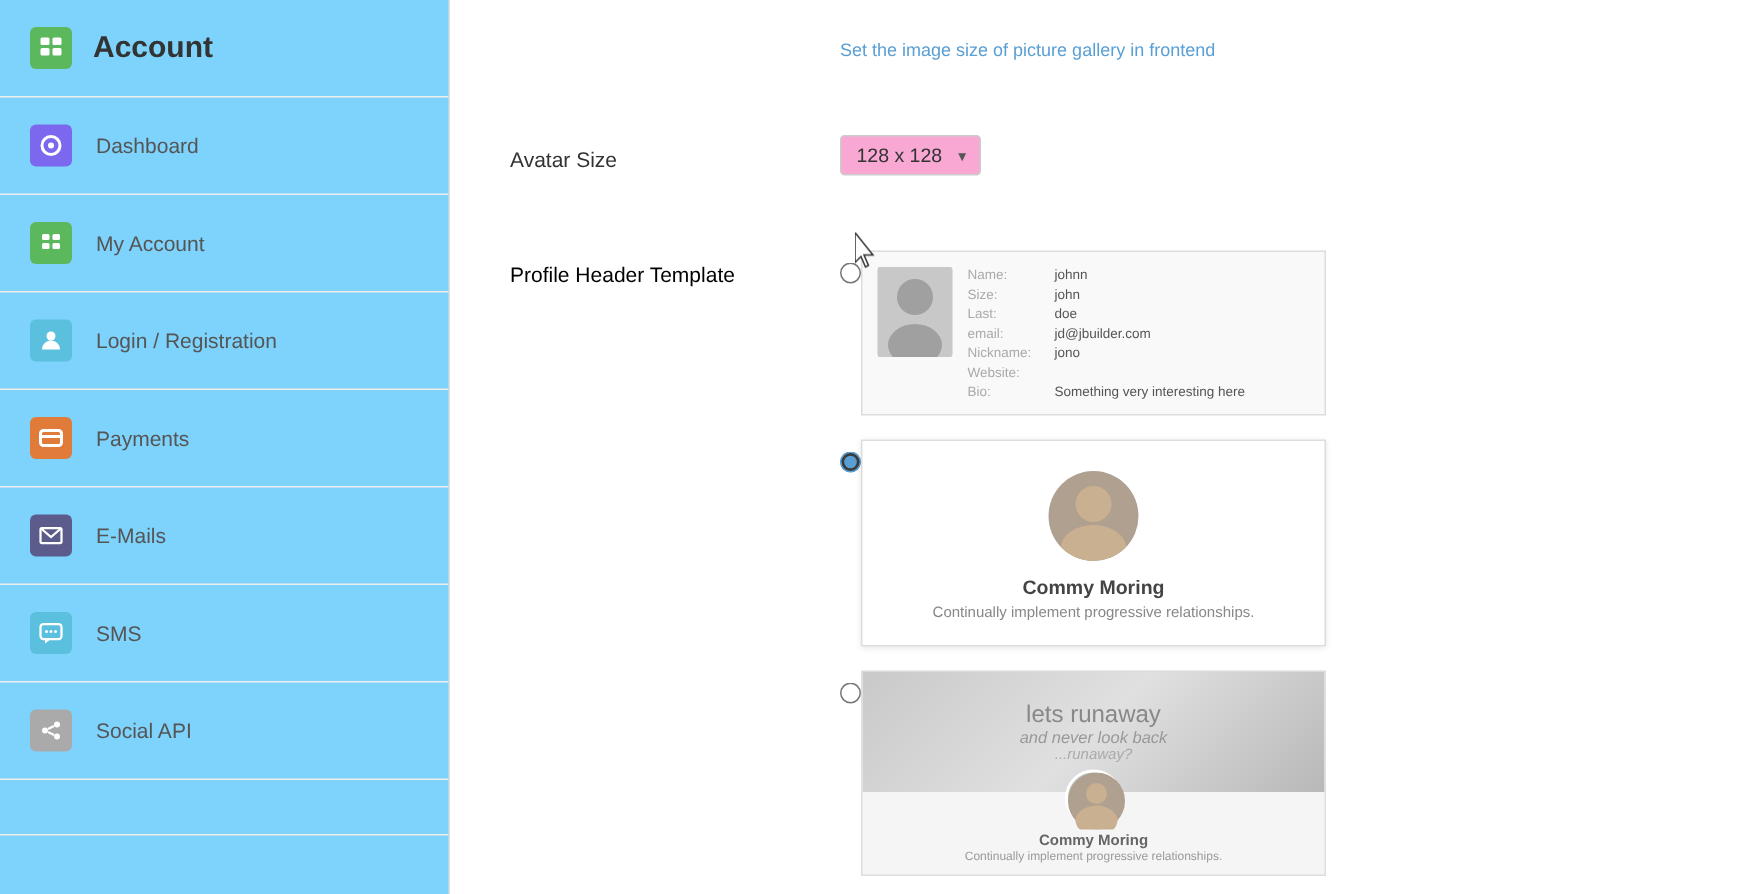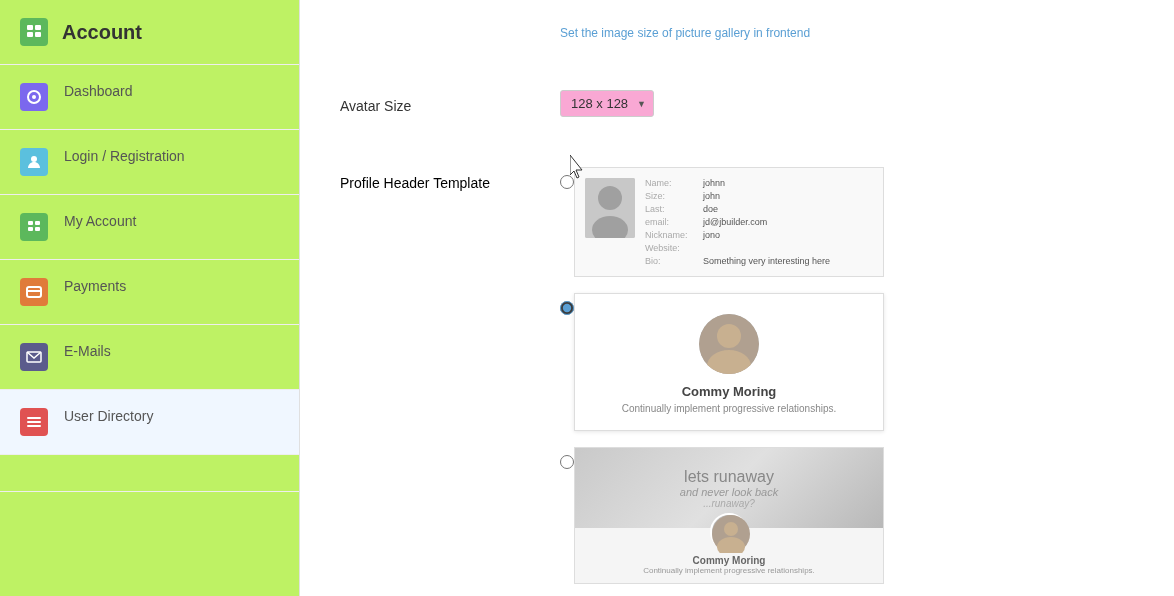--- a/index.html
+++ b/index.html
@@ -1,30 +1,30 @@
 <!DOCTYPE html>
 <html><head>
   <meta charset="utf-8">
   <style>
     * { box-sizing: border-box; margin: 0; padding: 0; }
     body { font-family: Arial, sans-serif; background: #f5f5f5; display: flex; height: 596px; overflow: hidden; }
 
     
     .sidebar {
       width: 300px;
-      background: #bef264;
+      background: #7dd3fc;
       border-right: 1px solid #e0e0e0;
       flex-shrink: 0;
       display: flex;
       flex-direction: column;
     }
 
     .sidebar-item {
       display: flex;
-      align-items: flex-start;
+      align-items: center;
       padding: 18px 20px;
       border-bottom: 1px solid #eee;
       cursor: pointer;
       font-size: 14px;
       color: #555;
       gap: 16px;
     }
     .sidebar-item.active { background: #f0f7ff; }
 
     .sidebar-icon {
@@ -321,73 +321,87 @@
     <div class="sidebar-icon icon-dashboard">
       <svg width="16" height="16" viewBox="0 0 16 16" fill="white">
         <circle cx="8" cy="8" r="6" fill="none" stroke="white" stroke-width="2"></circle>
         <circle cx="8" cy="8" r="2"></circle>
       </svg>
     </div>
     <span>Dashboard</span>
   </div>
 
   <div class="sidebar-item">
-    <div class="sidebar-icon icon-login">
-      <svg width="16" height="16" viewBox="0 0 16 16" fill="white">
-        <circle cx="8" cy="5" r="3"></circle>
-        <path d="M2 14c0-3.3 2.7-6 6-6s6 2.7 6 6" fill="white"></path>
-      </svg>
-    </div>
-    <span>Login / Registration</span>
-  </div>
-
-  <div class="sidebar-item">
     <div class="sidebar-icon icon-account">
       <svg width="16" height="16" viewBox="0 0 16 16" fill="white">
         <rect x="2" y="2" width="5" height="4" rx="1"></rect>
         <rect x="9" y="2" width="5" height="4" rx="1"></rect>
         <rect x="2" y="8" width="5" height="4" rx="1"></rect>
         <rect x="9" y="8" width="5" height="4" rx="1"></rect>
       </svg>
     </div>
     <span>My Account</span>
   </div>
 
   <div class="sidebar-item">
+    <div class="sidebar-icon icon-login">
+      <svg width="16" height="16" viewBox="0 0 16 16" fill="white">
+        <circle cx="8" cy="5" r="3"></circle>
+        <path d="M2 14c0-3.3 2.7-6 6-6s6 2.7 6 6" fill="white"></path>
+      </svg>
+    </div>
+    <span>Login / Registration</span>
+  </div>
+
+  <div class="sidebar-item">
     <div class="sidebar-icon icon-payments">
       <svg width="16" height="16" viewBox="0 0 16 16" fill="white">
         <rect x="1" y="3" width="14" height="10" rx="2" fill="none" stroke="white" stroke-width="2"></rect>
         <rect x="1" y="6" width="14" height="2" fill="white"></rect>
       </svg>
     </div>
     <span>Payments</span>
   </div>
 
   <div class="sidebar-item">
     <div class="sidebar-icon icon-emails">
       <svg width="16" height="16" viewBox="0 0 16 16" fill="white">
         <rect x="1" y="3" width="14" height="10" rx="1" fill="none" stroke="white" stroke-width="1.5"></rect>
         <polyline points="1,3 8,9 15,3" fill="none" stroke="white" stroke-width="1.5"></polyline>
       </svg>
     </div>
     <span>E-Mails</span>
   </div>
 
-
-
-  <div class="sidebar-item active">
-    <div class="sidebar-icon icon-directory">
-      <svg width="16" height="16" viewBox="0 0 16 16" fill="white">
-        <rect x="1" y="3" width="14" height="2" rx="1"></rect>
-        <rect x="1" y="7" width="14" height="2" rx="1"></rect>
-        <rect x="1" y="11" width="14" height="2" rx="1"></rect>
-      </svg>
-    </div>
-    <span>User Directory</span>
-  </div>
+  <div class="sidebar-item">
+    <div class="sidebar-icon icon-sms">
+      <svg width="16" height="16" viewBox="0 0 16 16" fill="white">
+        <rect x="1" y="2" width="14" height="10" rx="2" fill="none" stroke="white" stroke-width="1.5"></rect>
+        <polygon points="4,12 4,15 8,12"></polygon>
+        <circle cx="5" cy="7" r="1" fill="white"></circle>
+        <circle cx="8" cy="7" r="1" fill="white"></circle>
+        <circle cx="11" cy="7" r="1" fill="white"></circle>
+      </svg>
+    </div>
+    <span>SMS</span>
+  </div>
+
+  <div class="sidebar-item">
+    <div class="sidebar-icon icon-social">
+      <svg width="16" height="16" viewBox="0 0 16 16" fill="white">
+        <circle cx="4" cy="8" r="2"></circle>
+        <circle cx="12" cy="4" r="2"></circle>
+        <circle cx="12" cy="12" r="2"></circle>
+        <line x1="6" y1="7" x2="10" y2="5" stroke="white" stroke-width="1.5"></line>
+        <line x1="6" y1="9" x2="10" y2="11" stroke="white" stroke-width="1.5"></line>
+      </svg>
+    </div>
+    <span>Social API</span>
+  </div>
+
 
   <div class="sidebar-item">
     
     
   </div>
 </div>
 
 <div class="main-content">
   <div class="content-body">
 

